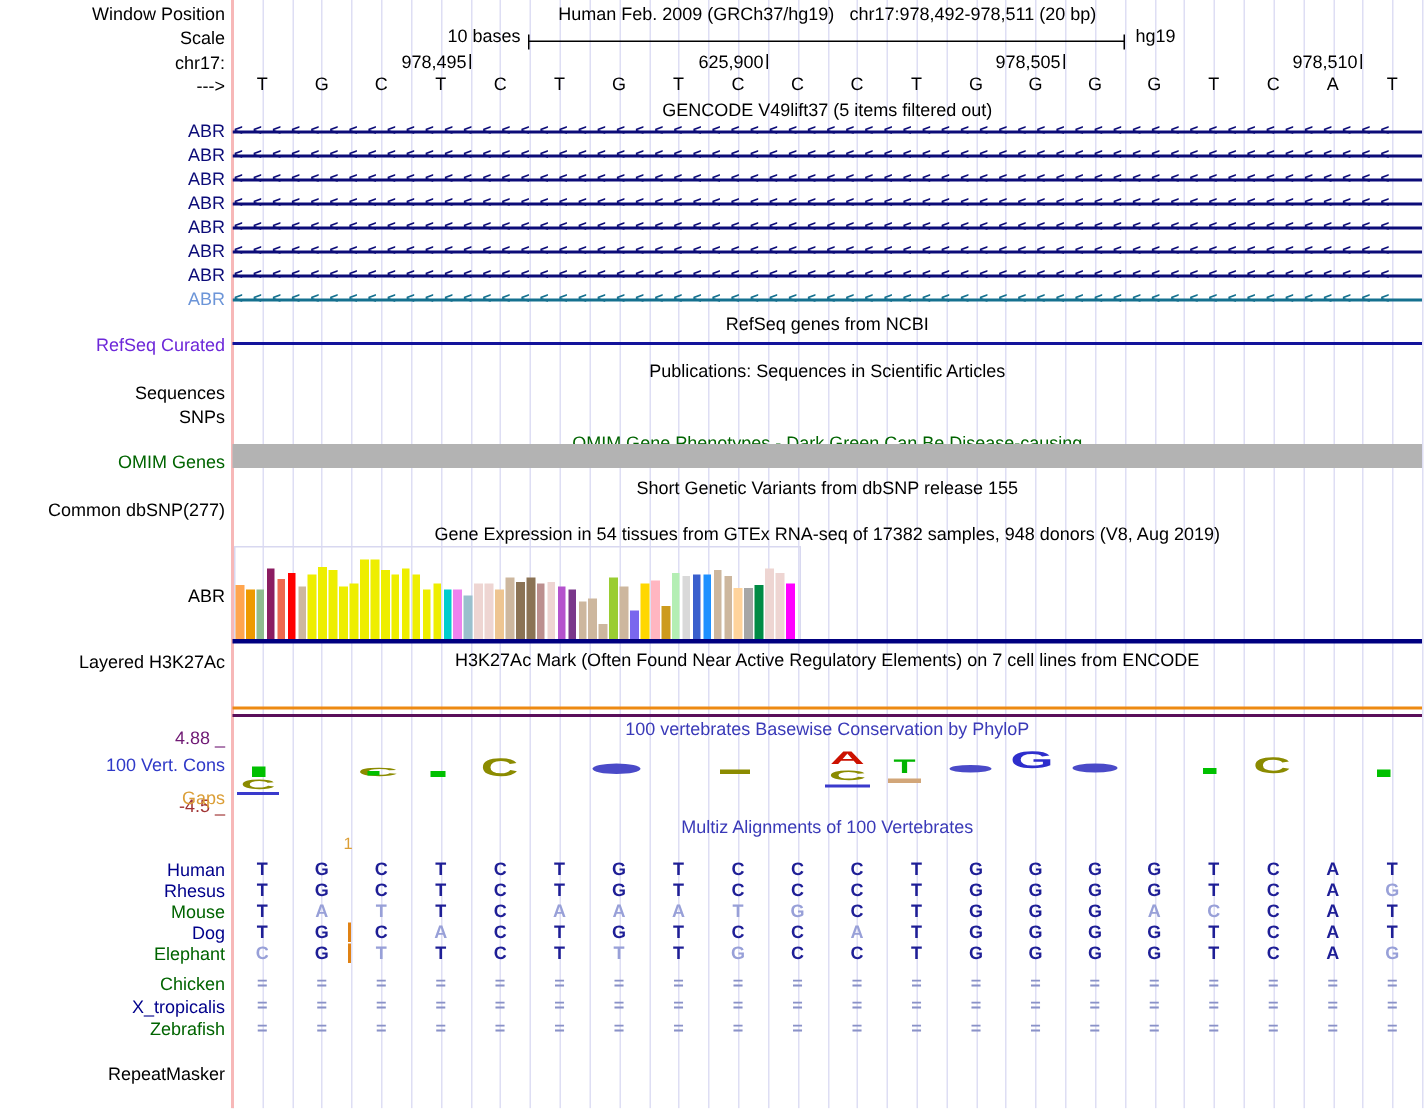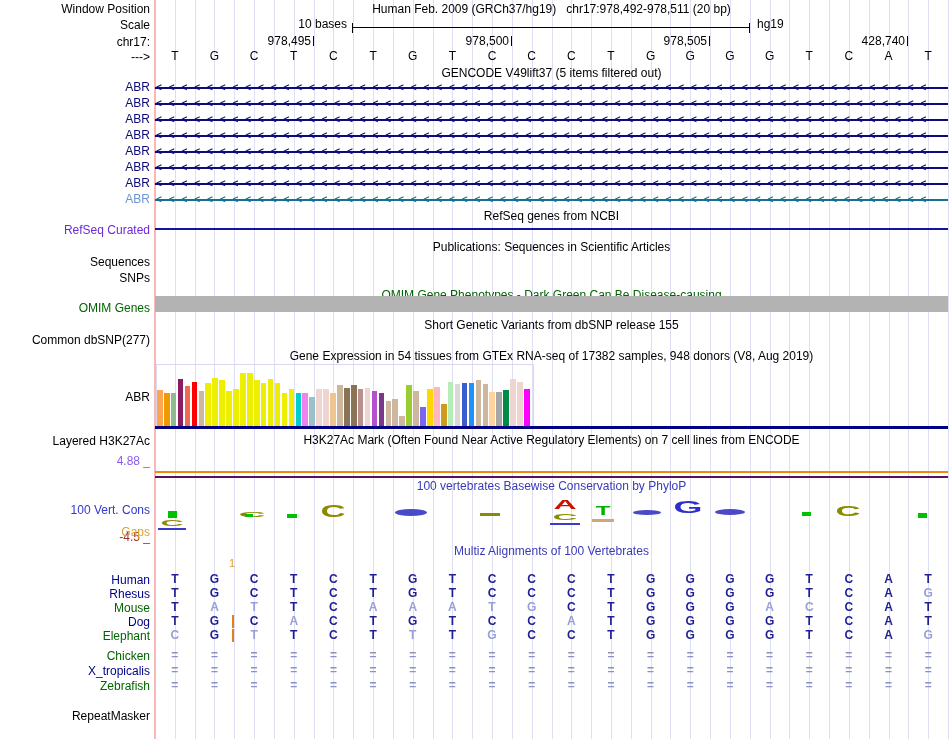--- a/index.html
+++ b/index.html
@@ -81,25 +81,25 @@
 
   <div style="position:absolute;left:155px;top:18px;width:192px;text-align:right;font-size:12px;height:13px;line-height:13px;">10 bases</div>
   <div class="hline" style="left:352px;top:27px;width:398px;height:1px;background:#000"></div>
   <div class="tick" style="left:352px;top:23px;"></div>
   <div class="tick" style="left:749px;top:23px;"></div>
   <div style="position:absolute;left:757px;top:18px;font-size:12px;height:13px;line-height:13px;">hg19</div>
 
   <div id="coords">
       <div class="coordlbl" style="left: 238px; top: 35px;">978,495</div>
       <div class="tick" style="left: 313px; top: 36px;"></div>
-      <div class="coordlbl" style="left: 436px; top: 35px;">978,500</div>
+      <div class="coordlbl" style="left: 436px; top: 35px;">625,900</div>
       <div class="tick" style="left: 511px; top: 36px;"></div>
       <div class="coordlbl" style="left: 634px; top: 35px;">978,505</div>
       <div class="tick" style="left: 709px; top: 36px;"></div>
-      <div class="coordlbl" style="left: 832px; top: 35px;">428,740</div>
+      <div class="coordlbl" style="left: 832px; top: 35px;">978,510</div>
       <div class="tick" style="left: 907px; top: 36px;"></div>
     </div>
   <div id="seqrow">
       <div class="baseletter" style="left: 174.825px; top: 50px;">T</div>
       <div class="baseletter" style="left: 214.475px; top: 50px;">G</div>
       <div class="baseletter" style="left: 254.125px; top: 50px;">C</div>
       <div class="baseletter" style="left: 293.775px; top: 50px;">T</div>
       <div class="baseletter" style="left: 333.425px; top: 50px;">C</div>
       <div class="baseletter" style="left: 373.075px; top: 50px;">T</div>
       <div class="baseletter" style="left: 412.725px; top: 50px;">G</div>
@@ -237,21 +237,21 @@
       <div class="gbar" style="left: 524.074px; top: 389px; width: 5.6px; height: 37px; background: rgb(255, 0, 255);"></div>
     </div>
   <div class="hline" style="left:155px;top:426px;width:793px;height:3px;background:#000080"></div>
 
   <div class="title" style="top:433px">H3K27Ac Mark (Often Found Near Active Regulatory Elements) on 7 cell lines from ENCODE</div>
   <div class="mlabel" style="top:434px">Layered H3K27Ac</div>
   <div class="hline" style="left:155px;top:471px;width:793px;height:2px;background:#ED8A12"></div>
 
   <div class="hline" style="left:155px;top:476px;width:793px;height:2px;background:#5A0F5A"></div>
   <div class="title" style="top:479px;color:#3A3AB8">100 vertebrates Basewise Conservation by PhyloP</div>
-  <div class="mlabel" style="top:454px;color:#8b5cf6">4.88 _</div>
+  <div class="mlabel" style="top:485px;color:#701a75">4.88 _</div>
   <div class="mlabel" style="top:503px;color:#2F39C8">100 Vert. Cons</div>
   <div class="mlabel" style="top:530px;color:#A03333">-4.5 _</div>
   <div id="consglyphs">
       <div class="glyphpart" style="left: 167.5px; top: 510.5px; width: 9px; height: 7px; background: rgb(0, 192, 0);"></div>
       <div class="glyphpart" style="left: 160px; top: 518.5px; width: 24px; height: 9px;">
         <span style="color: rgb(139, 139, 0); font-size: 9px; line-height: 9px; transform: scaleX(3.56); transform-origin: center center;">C</span>
       </div>
       <div class="glyphpart" style="left: 158px; top: 528px; width: 28px; height: 2px; background: rgb(58, 58, 204);"></div>
       <div class="glyphpart" style="left: 238px; top: 511px; width: 28px; height: 8px;">
         <span style="color: rgb(139, 139, 0); font-size: 8px; line-height: 8px; transform: scaleX(4.67); transform-origin: center center;">C</span>

